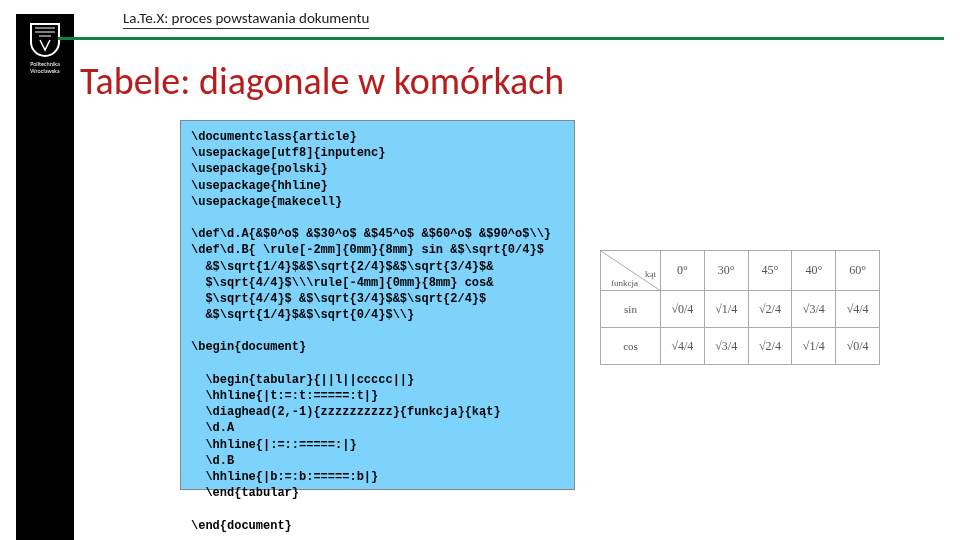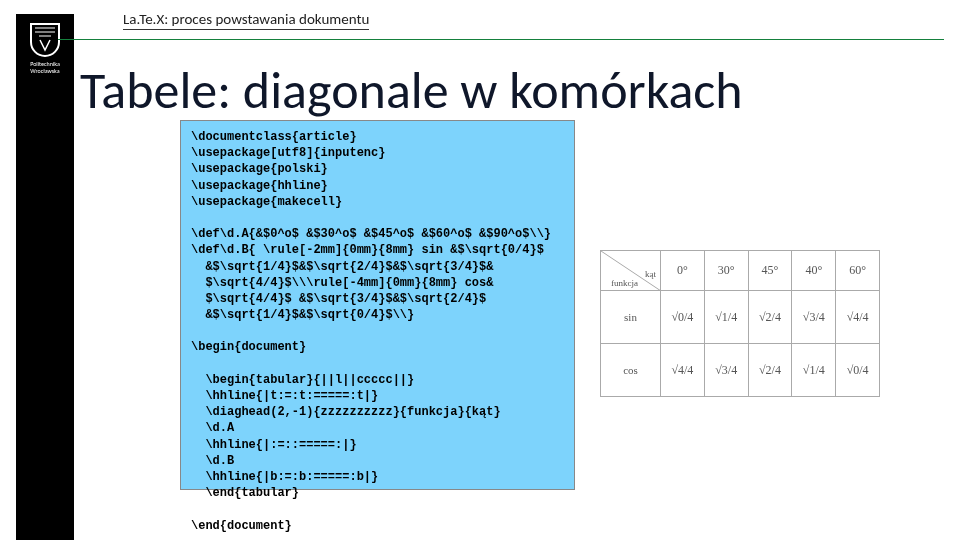--- a/index.html
+++ b/index.html
@@ -20,30 +20,30 @@
   }
   .leftbar .shield {
     width: 32px; height: 36px; fill: #fff;
   }
   .leftbar .uni-label {
     color: #fff; font-size: 6px; text-align: center; line-height: 1.1;
     margin-top: 3px;
   }
   .hdr {
     position: absolute; left: 58px; right: 16px; top: 0; height: 40px;
-    border-bottom: 1px solid #15803d;
+    border-bottom: 3px solid #15803d;
     display: flex; align-items: center; padding-left: 65px;
   }
   .hdr .title {
     font-size: 15px; color: #222;
     border-bottom: 1px solid #333; padding-bottom: 1px;
   }
   .htitle {
     position: absolute; left: 80px; top: 58px;
-    font-size: 52px; color: #0f172a; font-weight: 400;
+    font-size: 38px; color: #b91c1c; font-weight: 400;
     font-family: Calibri, "Segoe UI", sans-serif;
   }
   .code-box {
     position: absolute; left: 180px; top: 120px;
     width: 395px; height: 370px;
     background: #7dd3fc; 
     border: 1px solid #888; color: #000;
     font-family: "Courier New", monospace;
     font-size: 12px; font-weight: bold;
     padding: 8px 10px; white-space: pre; line-height: 1.35;
@@ -55,21 +55,21 @@
   .latex-tbl {
     border-collapse: collapse; width: 100%;
     font-family: Georgia, "Times New Roman", serif;
     font-size: 12px; color: #555;
   }
   .latex-tbl td, .latex-tbl th {
     border: 1px solid #aaa; text-align: center;
     padding: 6px 4px;
   }
   .latex-tbl .lcol { width: 60px; padding: 0; }
-  .latex-tbl .func { font-size: 11px; padding: 20px 4px; }
+  .latex-tbl .func { font-size: 11px; padding: 12px 4px; }
   .diag-cell {
     position: relative; height: 40px; width: 60px; padding: 0;
   }
   .diag-cell svg { position: absolute; left:0; top:0; width:100%; height:100%; }
   .diag-cell .da { position:absolute; right:4px; top:18px; font-size:9px; }
   .diag-cell .db { position:absolute; left:10px; bottom:2px; font-size:9px; }
   .sqrt { font-family: Georgia, serif; }
 </style>
 </head>
 <body>

